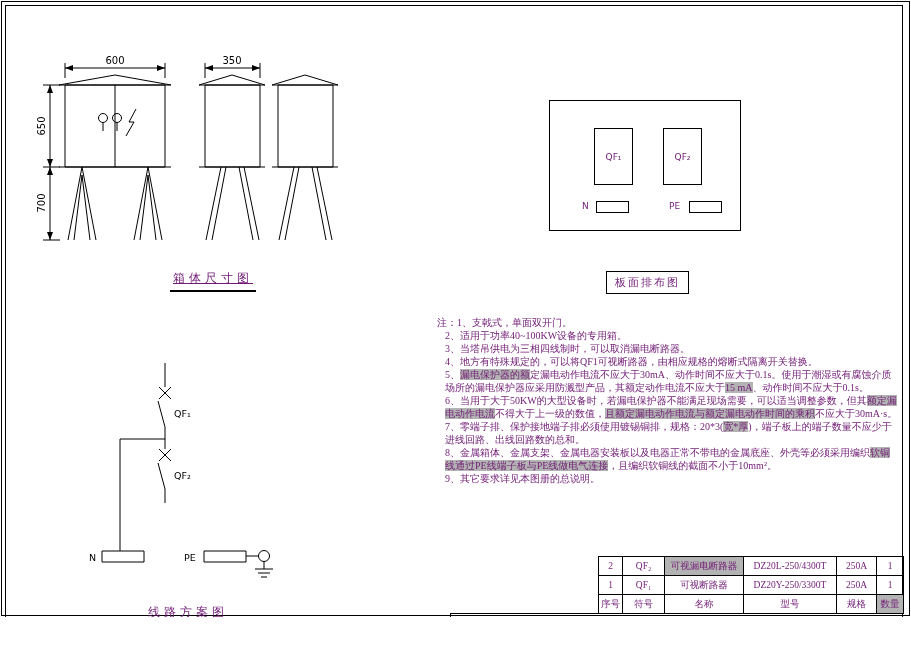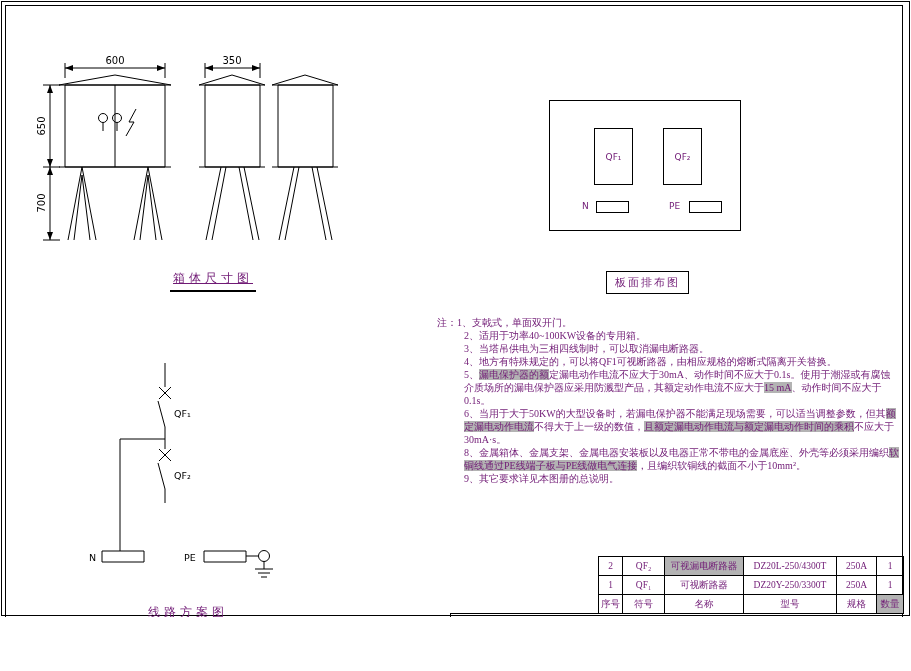--- a/index.html
+++ b/index.html
@@ -23,21 +23,21 @@
   
   .panel{position:absolute;left:549px;top:100px;width:192px;height:131px;box-sizing:border-box;border:1px solid #000;}
   .panel .qf{position:absolute;width:39px;height:57px;box-sizing:border-box;border:1px solid #000;
              display:flex;align-items:center;justify-content:center;font-size:9px;
              font-family:"DejaVu Sans",sans-serif;}
   .panel .buslabel{position:absolute;font-size:9px;font-family:"DejaVu Sans",sans-serif;}
   .panel .busbar{position:absolute;width:33px;height:12px;box-sizing:border-box;border:1px solid #000;}
 
   
   .notes{position:absolute;left:437px;top:316px;width:462px;font-size:10px;line-height:13px;}
-  .note{margin-left:27px;}
+  .note{margin-left:8px;}
   .note.first{margin-left:0;}
   .hl{background:var(--hl-color,#b3b3b3);}
 
   
   .parts{position:absolute;left:598px;top:556px;border-collapse:collapse;table-layout:fixed;}
   .parts td{border:1px solid #000;height:18px;font-size:9.5px;text-align:center;
             padding:0 1px;overflow:hidden;white-space:nowrap;}
 
   
   .titleblock{position:absolute;left:450px;top:613px;width:453px;height:51px;box-sizing:border-box;
@@ -143,20 +143,21 @@
   <div class="sec-label-boxed" style="left:606px;top:271px;">板面排布图</div>
 
   <div class="notes">
     <div>
         <div class="note first"><span>注：</span><span>1、</span><span>支戟式，单面双开门。</span></div>
         <div class="note"><span>2、</span><span>适用于功率40~100KW设备的专用箱。</span></div>
         <div class="note"><span>3、</span><span>当塔吊供电为三相四线制时，可以取消漏电断路器。</span></div>
         <div class="note"><span>4、</span><span>地方有特殊规定的，可以将QF1可视断路器，由相应规格的熔断式隔离开关替换。</span></div>
         <div class="note"><span>5、</span><span class="hl">漏电保护器的额</span><span>定漏电动作电流不应大于30mA、动作时间不应大于0.1s。使用于潮湿或有腐蚀介质场所的漏电保护器应采用防溅型产品，其额定动作电流不应大于</span><span class="hl">15 mA</span><span>、动作时间不应大于0.1s。</span></div>
         <div class="note"><span>6、</span><span>当用于大于50KW的大型设备时，若漏电保护器不能满足现场需要，可以适当调整参数，但其</span><span class="hl">额定漏电动作电流</span><span>不得大于上一级的数值，</span><span class="hl">且额定漏电动作电流与额定漏电动作时间的乘积</span><span>不应大于30mA·s。</span></div>
+        <div class="note"><span>7、</span><span>零端子排、保护接地端子排必须使用镀锡铜排，规格：20*3(</span><span class="hl">宽*厚</span><span>)，端子板上的端子数量不应少于进线回路、出线回路数的总和。</span></div>
         <div class="note"><span>8、</span><span>金属箱体、金属支架、金属电器安装板以及电器正常不带电的金属底座、外壳等必须采用编织</span><span class="hl">软铜线通过PE线端子板与PE线做电气连接</span><span>，且编织软铜线的截面不小于10mm²。</span></div>
         <div class="note"><span>9、</span><span>其它要求详见本图册的总说明。</span></div>
       </div>
   </div>
 
   <svg style="left:80px;top:355px;" width="230" height="240" viewBox="0 0 230 240">
     <g class="stroke">
 
       <line x1="85" y1="8" x2="85" y2="32"></line>
       <line x1="79" y1="32" x2="91" y2="44"></line>

